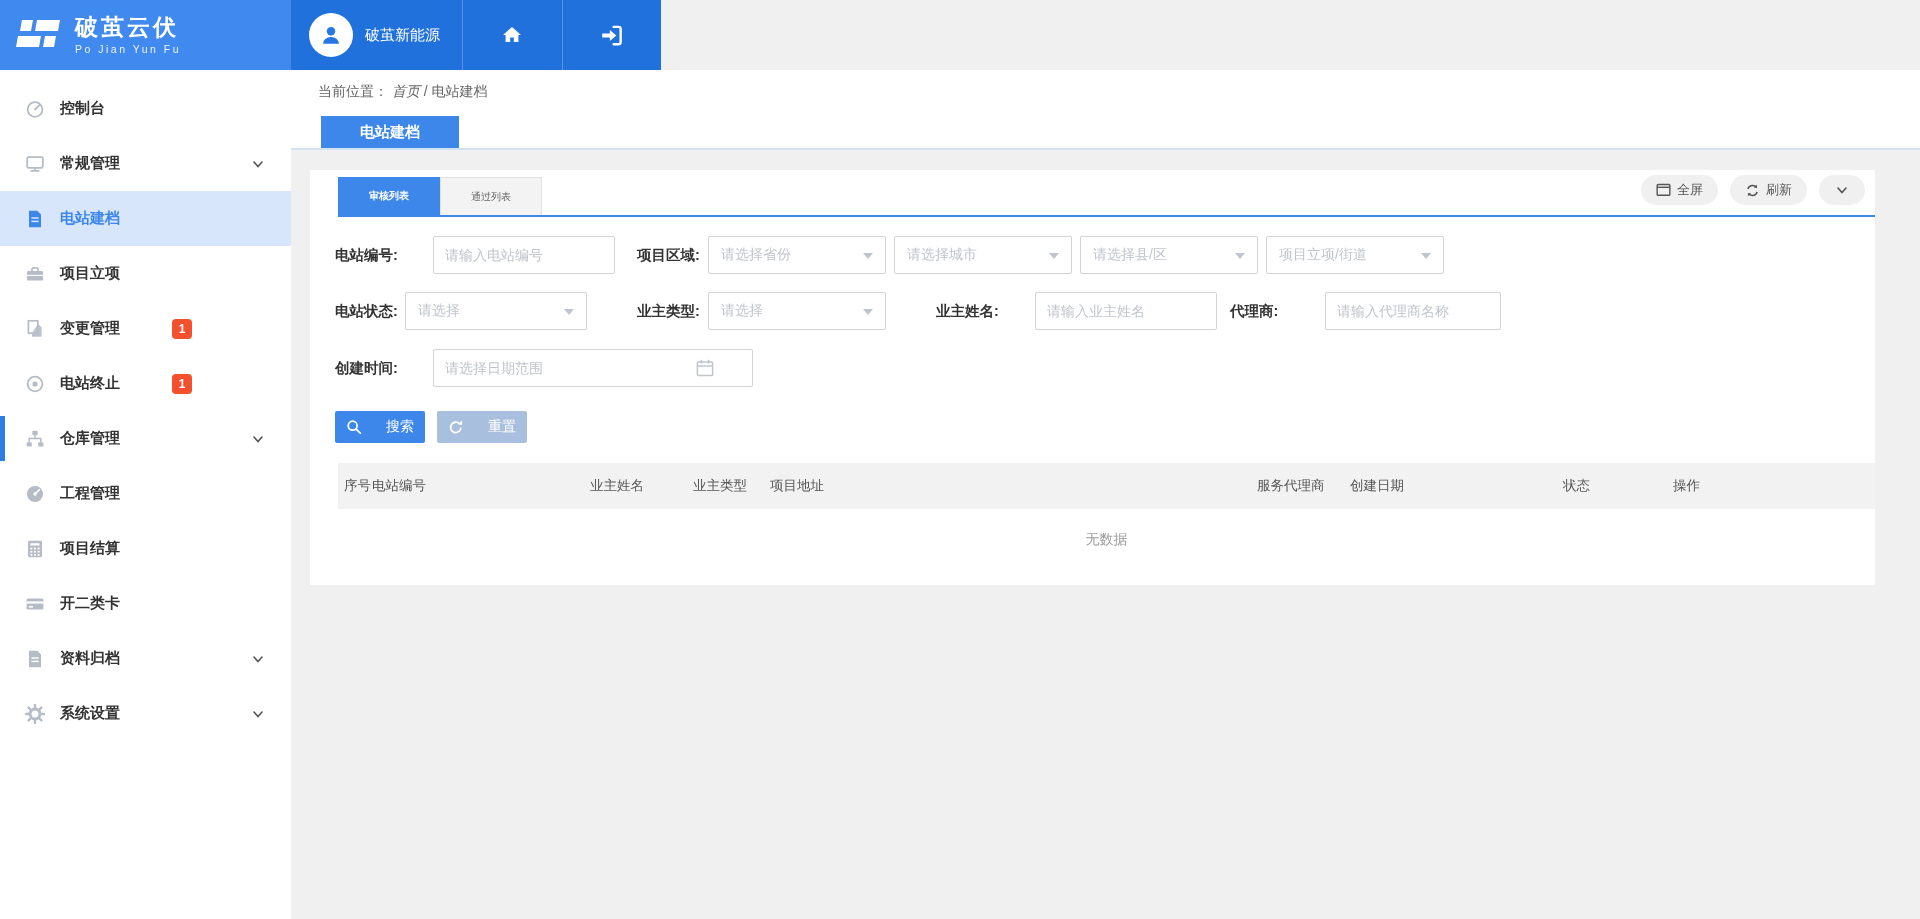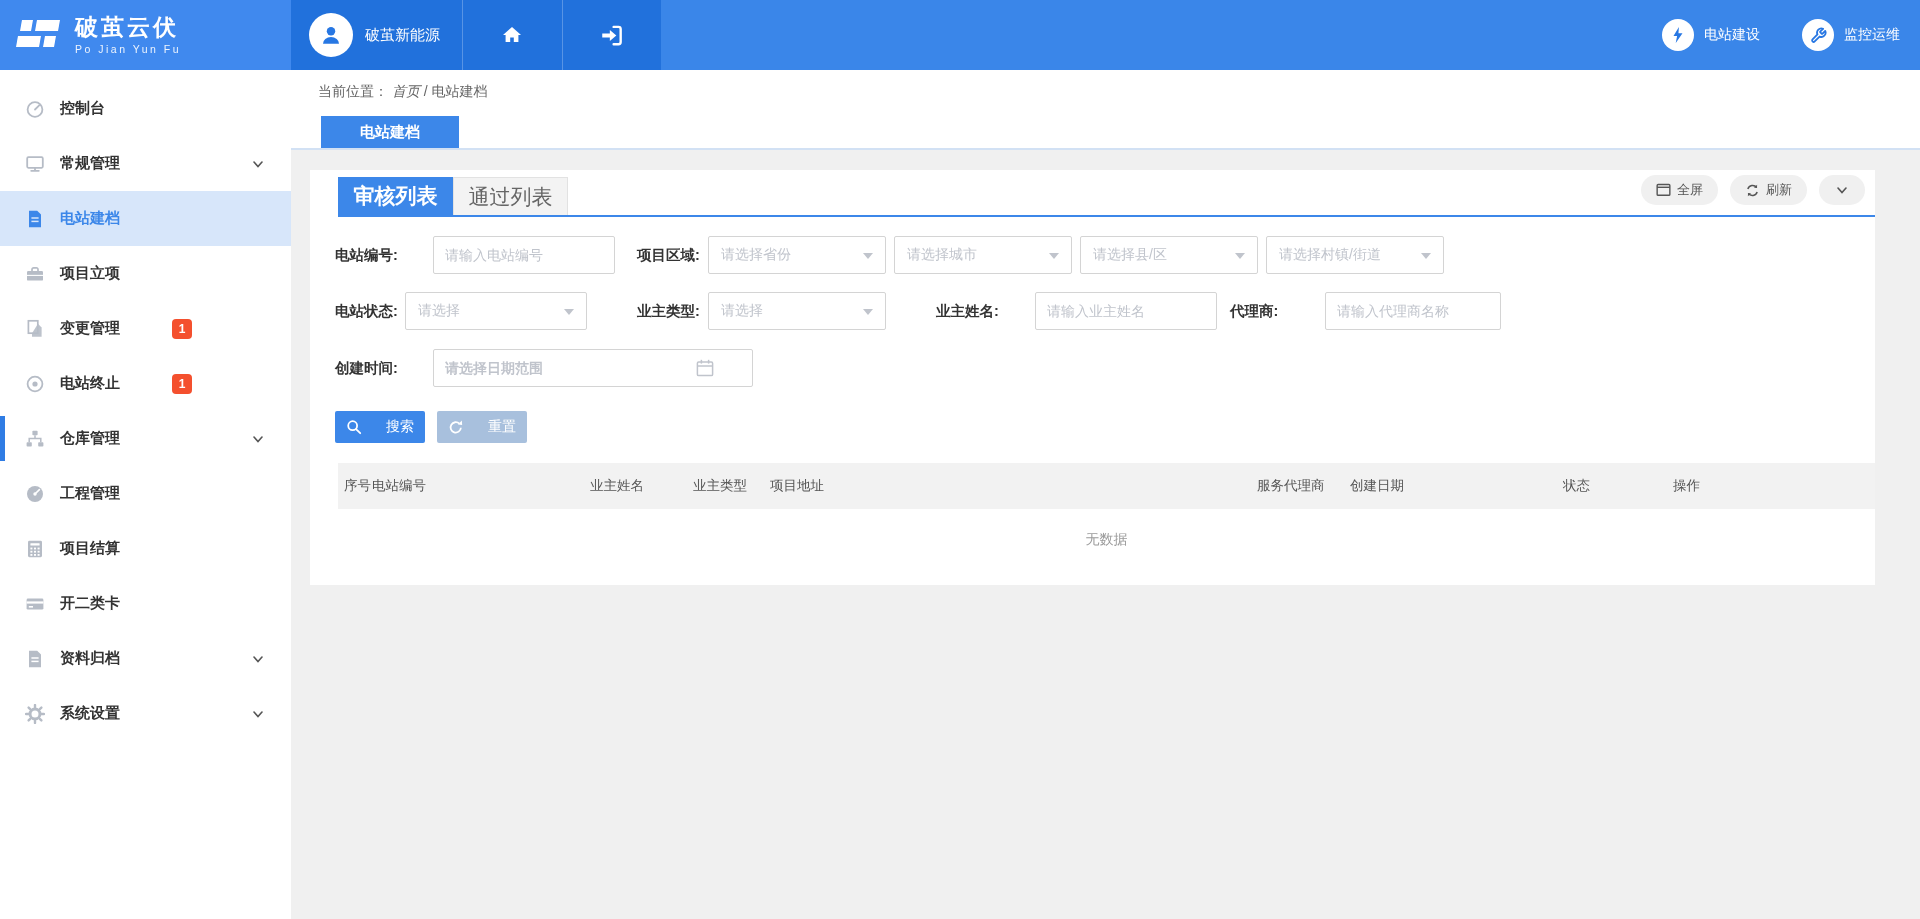--- a/index.html
+++ b/index.html
@@ -43,40 +43,40 @@
   .breadcrumb { position:absolute; left:27px; top:13px; font-size:14px; color:#666; }
   .breadcrumb .bc-link { color:#666; cursor:pointer;font-style:italic; }
   .page-tab { position:absolute; left:30px; bottom:0; width:138px; height:32px; background:#3c87e9; color:#fff;
     font-size:15px; font-weight:bold; display:flex; align-items:center; justify-content:center; cursor:pointer; }
 
   .content { padding:20px 0 0 19px; }
   .panel { width:1565px; min-height:415px; background:#fff; position:relative; }
 
   .tabs-row { margin-left:28px; height:47px; border-bottom:2px solid #3c87e9; position:relative; padding-top:7px;
     display:flex; align-items:flex-end; }
-  .tab { width:115px; height:38px; display:flex; align-items:center; justify-content:center; font-size:21px; cursor:pointer; }
+  .tab { width:102px; height:38px; display:flex; align-items:center; justify-content:center; font-size:10px; cursor:pointer; }
   .tab.active { background:#3c87e9; color:#fff; font-weight:bold; }
   .tab.plain { background:#f3f3f3; color:#666; border:1px solid #e2e2e2; border-bottom:none; }
   .tools { position:absolute; right:10px; top:5px; display:flex; gap:12px; }
   .tool-btn { height:30px; padding:0 15px; border-radius:15px; background:#f0f0f0; color:#555; font-size:13px;
     display:flex; align-items:center; gap:6px; border:none; cursor:pointer; font-family:inherit; }
   .tool-btn.small { width:46px; padding:0; justify-content:center; }
 
   .frow { position:absolute; left:0; right:0; height:38px; }
   .row1 { top:66px; } .row2 { top:122px; } .row3 { top:179px; } .btn-row { top:241px; height:32px; }
   .flabel { position:absolute; top:0; line-height:38px; font-size:14.5px; font-weight:bold; color:#333; white-space:nowrap; }
   .inp { position:absolute; top:0; height:38px; border:1px solid #d4d4d4; border-radius:2px; padding:0 11px;
     font-size:14px; color:#333; font-family:inherit; outline:none;margin-left:28px; }
   .inp::placeholder { color:#c0c4cc; }
   .sel { position:absolute; top:0; height:38px; border:1px solid #d4d4d4; border-radius:2px; background:#fff;
     display:flex; align-items:center; justify-content:space-between; padding:0 12px; cursor:pointer; }
   .sel .ph { font-size:14px; color:#c0c4cc; white-space:nowrap; overflow:hidden; }
   .caret { width:0; height:0; border:5px solid transparent; border-top:6px solid #c0c4cc; margin-top:6px; flex:0 0 auto; }
   .date-wrap { position:absolute; top:0; height:38px; }
-  .date-wrap .inp { left:0; width:100%; padding-right:36px;font-weight:bold; }
+  .date-wrap .inp { left:0; width:100%; padding-right:36px; }
   .cal-icon { position:absolute; right:10px; top:9px; width:20px; height:20px; color:#c0c4cc; pointer-events:auto; cursor:pointer; }
 
   .act-btn { position:absolute; top:0; height:32px; width:90px; border:none; border-radius:2px; font-size:14px;
     display:flex; align-items:center; justify-content:center; gap:24px; cursor:pointer; font-family:inherit; color:#fff; }
   .act-btn.search { left:25px; background:#3c87e9; }
   .act-btn.reset { left:127px; background:#a8c0dd; }
 
   .dtable { position:absolute; top:293px; left:28px; width:1537px; }
   .thead { display:grid; grid-template-columns:34px 218px 103px 77px 487px 93px 213px 110px 1fr;
     height:46px; background:#f2f2f2; align-items:center; font-size:13.5px; color:#555; }
@@ -120,38 +120,20 @@
     </div>
     <div class="hsep"></div>
     <div class="hcell sq">
       <svg width="26" height="26" viewBox="0 0 24 24">
         <polygon fill="#ffffff" points="3,10.6 10,10.6 10,7.4 16,12.5 10,17.6 10,14.4 3,14.4"></polygon>
         <path d="M13.5 4.5 h4.5 a2 2 0 0 1 2 2 v12 a2 2 0 0 1 -2 2 h-4.5" fill="none" stroke="#ffffff" stroke-width="2.2" stroke-linecap="round"></path>
       </svg>
     </div>
   </div>
 
-  <div class="bar-rest">
-    <div class="module">
-      <span class="mod-circle">
-        <svg width="18" height="18" viewBox="0 0 20 20" fill="#2777e3">
-          <polygon points="11,1 5,11 9,11 7.5,19 15,8 10.5,8"></polygon>
-        </svg>
-      </span>
-      <span class="mlabel">电站建设</span>
-    </div>
-    <div class="module">
-      <span class="mod-circle">
-        <svg width="17" height="17" viewBox="0 0 24 24" fill="none" stroke="#2777e3" stroke-width="2.6" stroke-linejoin="round">
-          <path d="M14.7 6.3a1 1 0 0 0 0 1.4l1.6 1.6a1 1 0 0 0 1.4 0l3.77-3.77a6 6 0 0 1-7.94 7.94l-6.91 6.91a2.12 2.12 0 0 1-3-3l6.91-6.91a6 6 0 0 1 7.94-7.94l-3.76 3.76z"></path>
-        </svg>
-      </span>
-      <span class="mlabel">监控运维</span>
-    </div>
-  </div>
 </div>
 
 <div class="sidebar">
 
   <div class="s-item">
     <span class="sicon">
       <svg width="20" height="20" viewBox="0 0 20 20" fill="none" stroke="currentColor" stroke-width="1.8">
         <circle cx="10" cy="10.5" r="7.4"></circle>
         <line x1="10" y1="10.5" x2="14.2" y2="6.3" stroke-linecap="round"></line>
       </svg>
@@ -372,21 +354,21 @@
         </div>
         <div class="sel" style="left:584px;width:178px">
           <span class="ph">请选择城市</span>
           <span class="caret"></span>
         </div>
         <div class="sel" style="left:770px;width:178px">
           <span class="ph">请选择县/区</span>
           <span class="caret"></span>
         </div>
         <div class="sel" style="left:956px;width:178px">
-          <span class="ph">请选择村镇/街道</span>
+          <span class="ph">项目立项/街道</span>
           <span class="caret"></span>
         </div>
       </div>
 
       <div class="frow row2">
         <span class="flabel" style="left:25px">电站状态:</span>
         <div class="sel" style="left:95px;width:182px">
           <span class="ph">请选择</span>
           <span class="caret"></span>
         </div>

